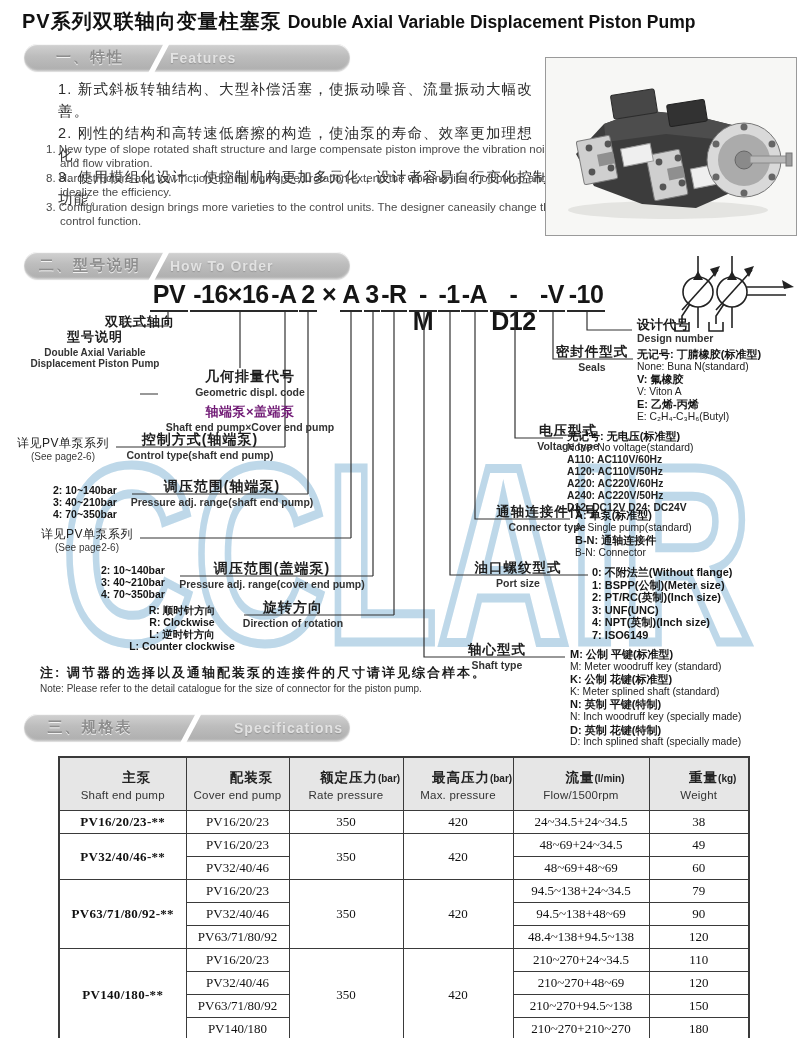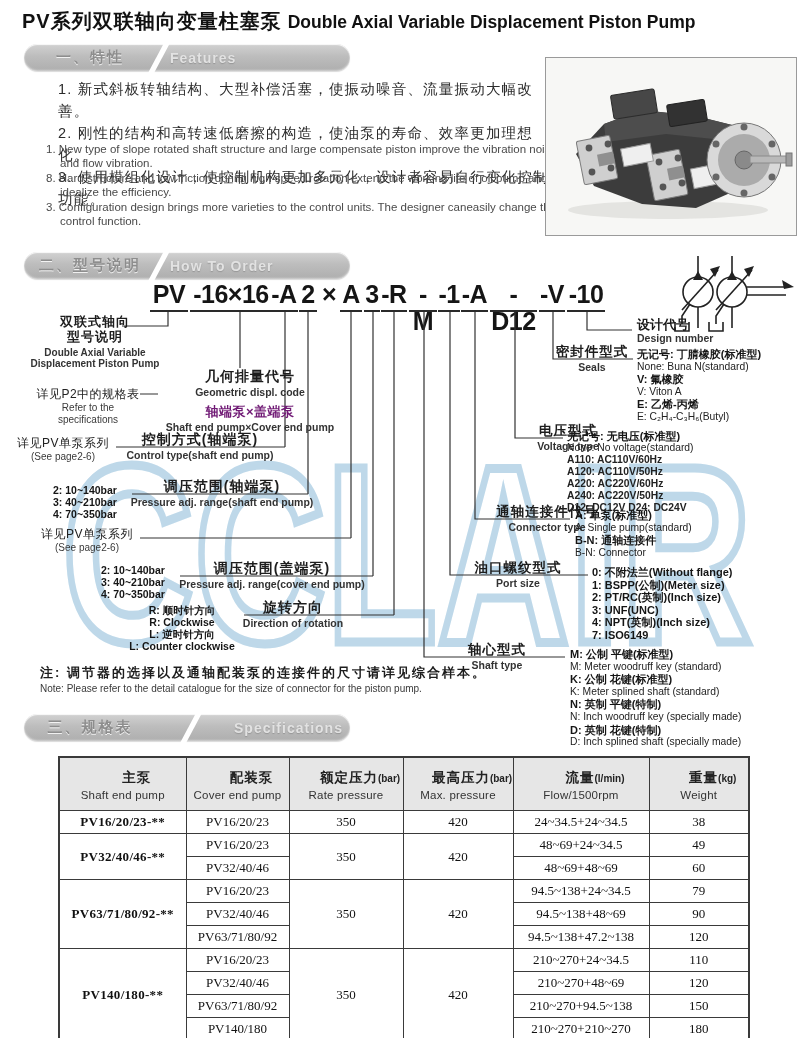--- a/index.html
+++ b/index.html
@@ -176,36 +176,31 @@
     <span class="seg" style="left:567px;width:38px;">-10</span>
 
     <svg class="abs" style="left:0;top:0;" width="800" height="1038" viewBox="0 0 800 1038" pointer-events="none">
       <path d="M168 312 V326 H122 M240 312 V368 M285 312 V447 M116 447 H285 M308 312 V494 M132 494 H308
                M351 312 V538 M140 538 H351 M373 312 V576 M180 576 H373 M394 312 V615 M244 615 H394
                M587 312 V330 H632 M553 312 V359 H633 M515 312 V438 H563 M475 312 V519 H570
                M450 312 V575 H588 M424 312 V657 H565 M140 394 H158" stroke="#333" stroke-width="1.2" fill="none"></path>
     </svg>
 
     <div class="abs lbl" style="left:15px;top:314px;width:160px;">
-      <div class="zh1" style="font-size:13px;line-height:15px;">双联式轴向</div>
+      <div class="zh1" style="font-size:13px;line-height:15px;text-align:right;">双联式轴向</div>
       <div class="zh1" style="font-size:13px;line-height:15px;">型号说明</div>
       <div class="en1" style="font-size:10px;line-height:11px;">Double Axial Variable</div>
       <div class="en1" style="font-size:10px;line-height:11px;margin-top:0;">Displacement Piston Pump</div>
     </div>
 
     <div class="abs lbl" style="left:130px;top:368px;width:240px;">
       <div class="zh1">几何排量代号</div>
       <div class="en1">Geometric displ. code</div>
       <div class="zh2">轴端泵×盖端泵</div>
       <div class="en2">Shaft end pump×Cover end pump</div>
-    </div>
-    <div class="abs side" style="left:28px;top:388px;width:120px;text-align:center;">
-      <div class="szh">详见P2中的规格表</div>
-      <div class="sen">Refer to the</div>
-      <div class="sen">specifications</div>
     </div>
 
     <div class="abs lbl" style="left:90px;top:431px;width:220px;">
       <div class="zh1">控制方式(轴端泵)</div>
       <div class="en1">Control type(shaft end pump)</div>
     </div>
     <div class="abs side" style="left:12px;top:437px;width:102px;text-align:center;">
       <div class="szh">详见PV单泵系列</div>
       <div class="sen">(See page2-6)</div>
     </div>
@@ -375,21 +370,21 @@
           <td>94.5~138+24~34.5</td>
           <td>79</td>
         </tr>
         <tr>
           <td>PV32/40/46</td>
           <td>94.5~138+48~69</td>
           <td>90</td>
         </tr>
         <tr>
           <td>PV63/71/80/92</td>
-          <td>94.5~138+47.2~138</td>
+          <td>48.4~138+94.5~138</td>
           <td>120</td>
         </tr>
         <tr>
           <td class="main" rowspan="4">PV140/180-**</td>
           <td>PV16/20/23</td>
           <td rowspan="4">350</td>
           <td rowspan="4">420</td>
           <td>210~270+24~34.5</td>
           <td>110</td>
         </tr>

